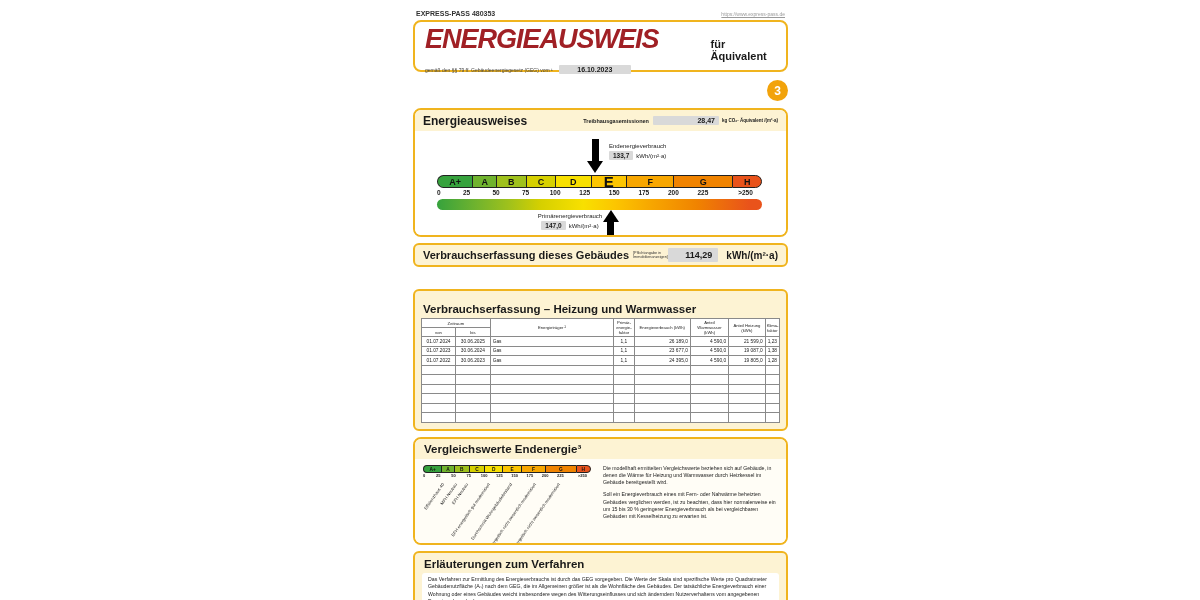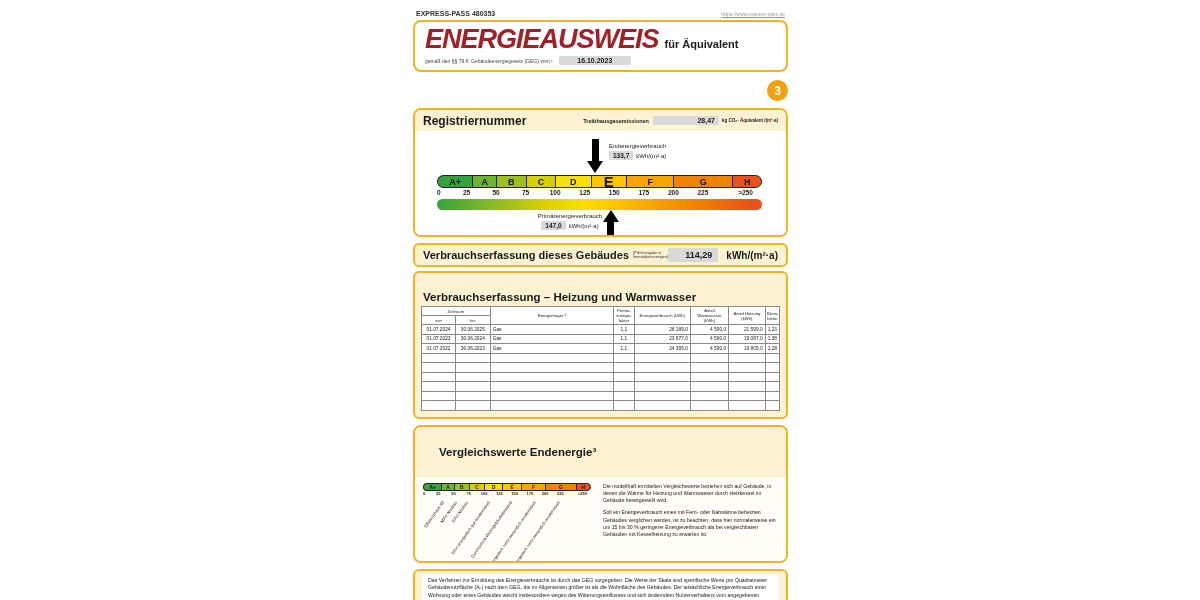--- a/index.html
+++ b/index.html
@@ -10,21 +10,21 @@
   .doc-top{display:flex;justify-content:space-between;align-items:baseline;padding:2px 3px 1px;}
   .pass-no{font-size:7px;font-weight:bold;color:#333;}
   .site-link{font-size:5px;color:#9a9a9a;text-decoration:underline;}
 
   
   .gold-box{border:2px solid #f0b41e;border-radius:8px;background:#fff;box-sizing:border-box;}
   .cream{background:#fdf3d3;}
 
   
   .title-box{margin-top:2px;padding:4px 10px 5px;height:52px;}
-  .title-row{display:flex;align-items:baseline;}
+  .title-row{display:flex;align-items:baseline;gap:46px;}
   .big-title{font-size:27px;font-weight:bold;font-style:italic;color:#a02025;letter-spacing:-1px;line-height:1;}
   .sub-title{font-size:11px;font-weight:bold;margin-left:6px;}
   .law-row{display:flex;align-items:center;margin-top:3px;}
   .law-text{font-size:5px;color:#444;}
   .field{background:#d9d9d9;border-radius:1px;text-align:center;}
   .date-field{width:72px;font-size:7px;font-weight:bold;margin-left:6px;padding:1px 0;}
 
   
   .section-row{position:relative;margin-top:8px;height:22px;}
   .section-strip{position:absolute;left:0;top:1px;width:350px;height:20px;border-radius:4px;
@@ -78,21 +78,21 @@
   .primary-block .value-line{justify-content:center;}
 
   
   .endenergy-box{margin-top:6px;display:flex;align-items:center;padding:3px 8px;height:24px;border-radius:6px;}
   .ee-label{font-size:11px;font-weight:bold;white-space:nowrap;}
   .ee-note{font-size:3.8px;line-height:1.15;width:42px;margin-left:4px;color:#333;}
   .ee-field{width:70px;font-size:9px;font-weight:bold;text-align:right;padding:2px 6px 2px 0;margin-left:auto;}
   .ee-unit{font-size:10px;font-weight:bold;margin-left:8px;}
 
   
-  .table-box{margin-top:4px;padding:16px 6px 6px;border-radius:6px;}
+  .table-box{margin-top:22px;padding:10px 6px 6px;border-radius:6px;}
   .box-title{font-size:11.5px;font-weight:bold;margin:2px 2px 3px;}
   table.vtab{width:100%;border-collapse:collapse;background:#fff;table-layout:fixed;}
   table.vtab th,table.vtab td{border:1px solid #8a8a8a;font-weight:normal;}
   table.vtab th{font-size:4.2px;text-align:center;vertical-align:middle;padding:1px;color:#222;}
   table.vtab td{font-size:4.8px;height:8.5px;padding:0 2px;}
   td.a-c{text-align:center;} td.a-l{text-align:left;} td.a-r{text-align:right;}
   col.c-von{width:9.5%;} col.c-bis{width:9.7%;} col.c-et{width:34.5%;} col.c-pef{width:5.7%;}
   col.c-ev{width:15.7%;} col.c-ww{width:10.7%;} col.c-hz{width:10.2%;} col.c-kf{width:4%;}
 
   
@@ -137,21 +137,21 @@
       <span class="field date-field">16.10.2023</span>
     </div>
   </div>
 
   <div class="section-row">
     <div class="page-circle">3</div>
   </div>
 
   <div class="gold-box energy-panel">
     <div class="panel-head cream">
-      <span class="panel-title">Registriernummer</span>
+      <span class="panel-title">Energieausweises</span>
       <span class="ghg-label">Treibhausgasemissionen</span>
       <span class="field ghg-field">28,47</span>
       <span class="ghg-unit">kg CO₂- Äquivalent /(m²·a)</span>
     </div>
     <div class="scale-area">
       <div class="arrow arrow-down" style="left: 172.009px;">
         <div class="stem"></div>
           <div class="head"></div>
       </div>
       <div class="end-label-block" style="left: 194.009px;">
@@ -327,21 +327,21 @@
             <td>&nbsp;</td>
             <td>&nbsp;</td>
             <td>&nbsp;</td>
           </tr>
         </tbody>
     </table>
   </div>
 
   <div class="gold-box compare-box">
     <div class="compare-head cream">
-      <span class="box-title" style="margin:16px;">Vergleichswerte Endenergie³</span>
+      <span class="box-title" style="margin:1px;">Vergleichswerte Endenergie³</span>
     </div>
     <div class="compare-body">
       <div class="mini-scale">
         <div class="scale-letters">
             <div class="seg" style="width: 10.9091%; background: rgb(54, 162, 61);">A+</div>
             <div class="seg" style="width: 7.27273%; background: rgb(112, 179, 46);">A</div>
             <div class="seg" style="width: 9.09091%; background: rgb(159, 193, 28);">B</div>
             <div class="seg" style="width: 9.09091%; background: rgb(214, 208, 0);">C</div>
             <div class="seg" style="width: 10.9091%; background: rgb(248, 224, 0);">D</div>
             <div class="seg" style="width: 10.9091%; background: rgb(252, 197, 0);">E</div>
@@ -373,20 +373,21 @@
           </div>
       </div>
       <div class="compare-text">
         <p>Die modellhaft ermittelten Vergleichswerte beziehen sich auf Gebäude, in denen die Wärme für Heizung und Warmwasser durch Heizkessel im Gebäude bereitgestellt wird.</p>
         <p>Soll ein Energieverbrauch eines mit Fern- oder Nahwärme beheizten Gebäudes verglichen werden, ist zu beachten, dass hier normalerweise ein um 15 bis 30 % geringerer Energieverbrauch als bei vergleichbaren Gebäuden mit Kesselheizung zu erwarten ist.</p>
       </div>
     </div>
   </div>
 
   <div class="gold-box cream method-box">
+    <div class="box-title">Erläuterungen zum Verfahren</div>
     <div class="method-text">Das Verfahren zur Ermittlung des Energieverbrauchs ist durch das GEG vorgegeben. Die Werte der Skala sind spezifische Werte pro Quadratmeter Gebäudenutzfläche (Aₙ) nach dem GEG, die im Allgemeinen größer ist als die Wohnfläche des Gebäudes. Der tatsächliche Energieverbrauch einer Wohnung oder eines Gebäudes weicht insbesondere wegen des Witterungseinflusses und sich änderndem Nutzerverhaltens vom angegebenen Energieverbrauch ab.</div>
   </div>
 
   <div class="footnotes">
     <div>¹ siehe Fußnote 1 auf Seite 1 des Energieausweises</div>
 
   </div>
 
 </div>
 

